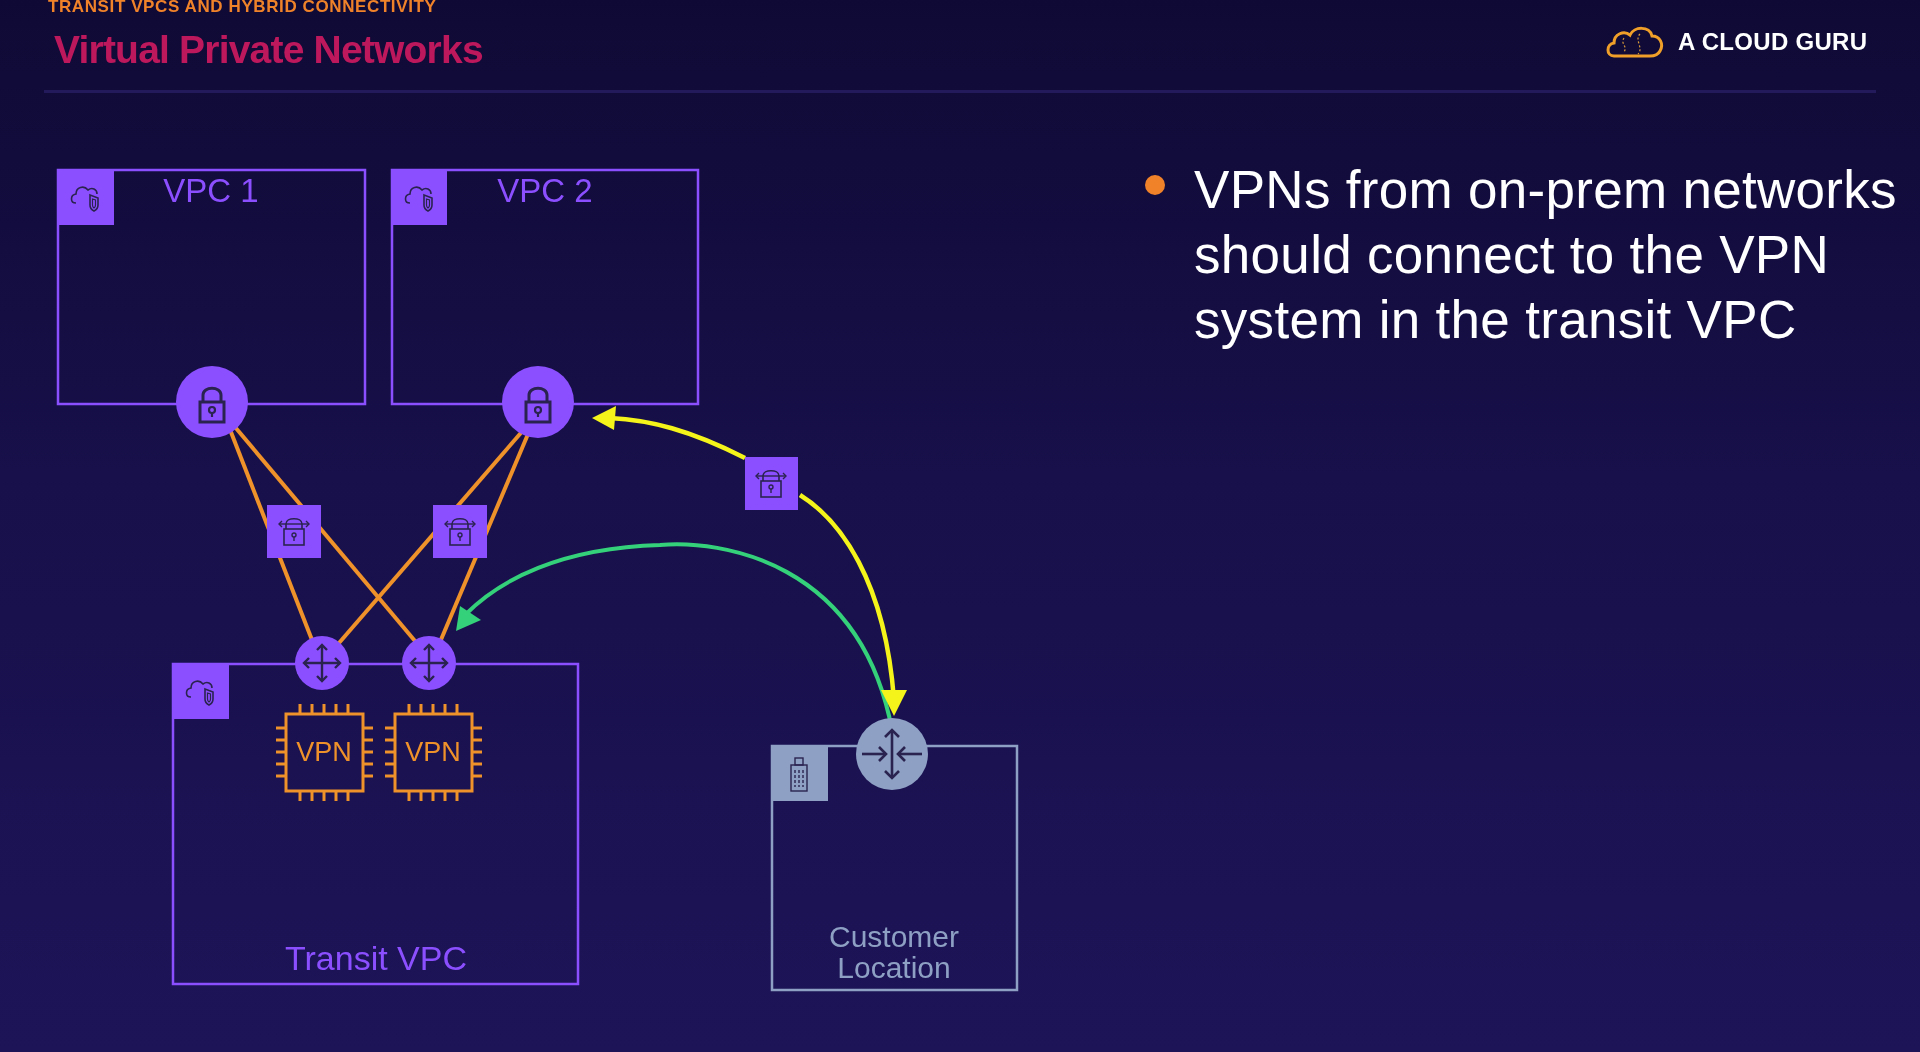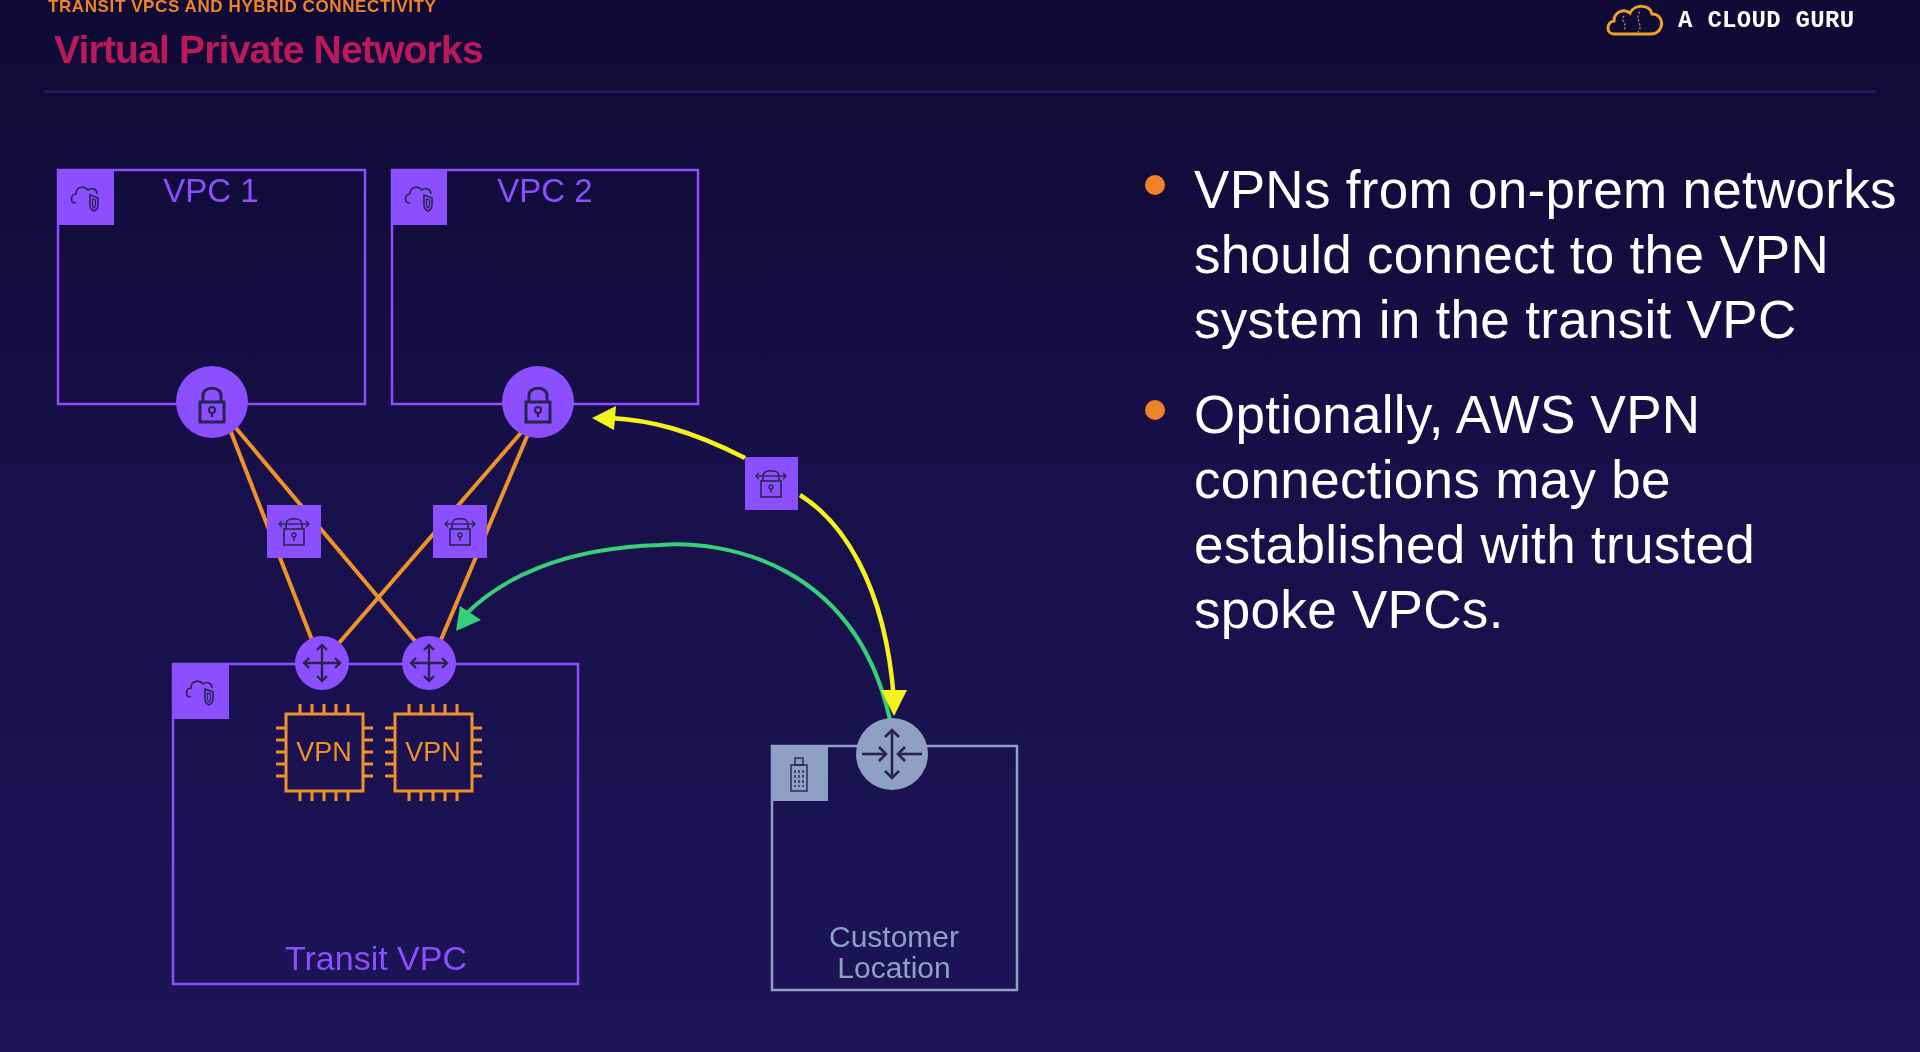--- a/index.html
+++ b/index.html
@@ -14,21 +14,21 @@
     color:#f0822a; text-transform:uppercase;
   }
   .title {
     position:absolute; left:54px; top:28px;
     font-size:39px; font-weight:bold; color:#be185d; letter-spacing:-0.8px;
   }
   .rule {
     position:absolute; left:44px; top:90px; width:1832px; height:3px;
     background:#231a5c;
   }
-  .logo { position:absolute; left:1604px; top:2px; display:flex; align-items:center;font-family:Liberation Mono, monospace; }
+  .logo { position:absolute; left:1604px; top:24px; display:flex; align-items:center; }
   .logo-text {
     color:#ffffff; font-weight:bold; font-size:24px; margin-left:12px; letter-spacing:0.3px;
   }
   svg.diagram { position:absolute; left:0; top:0; }
   .bullets { position:absolute; left:1140px; top:150px; width:760px; }
   .bullet { position:relative; padding-left:54px; margin-bottom:30px;margin-top:7px; }
   .bullet-dot {
     position:absolute; left:5px; top:18px; width:20px; height:20px;
     border-radius:50%; background:#f0822a;
   }
@@ -200,17 +200,13 @@
       <path d="M905 747 L898 754 L905 761"></path>
     </g>
   </g>
 </svg>
 
 <div class="bullets">
   <div class="bullet">
     <span class="bullet-dot"></span>
     <div class="bullet-text">VPNs from on-prem networks should connect to the VPN system in the transit VPC</div>
   </div>
-  <div class="bullet">
-    <span class="bullet-dot"></span>
-    <div class="bullet-text">Optionally, AWS VPN connections may be established with trusted spoke VPCs.</div>
-  </div>
 </div>
 
 </body></html>

